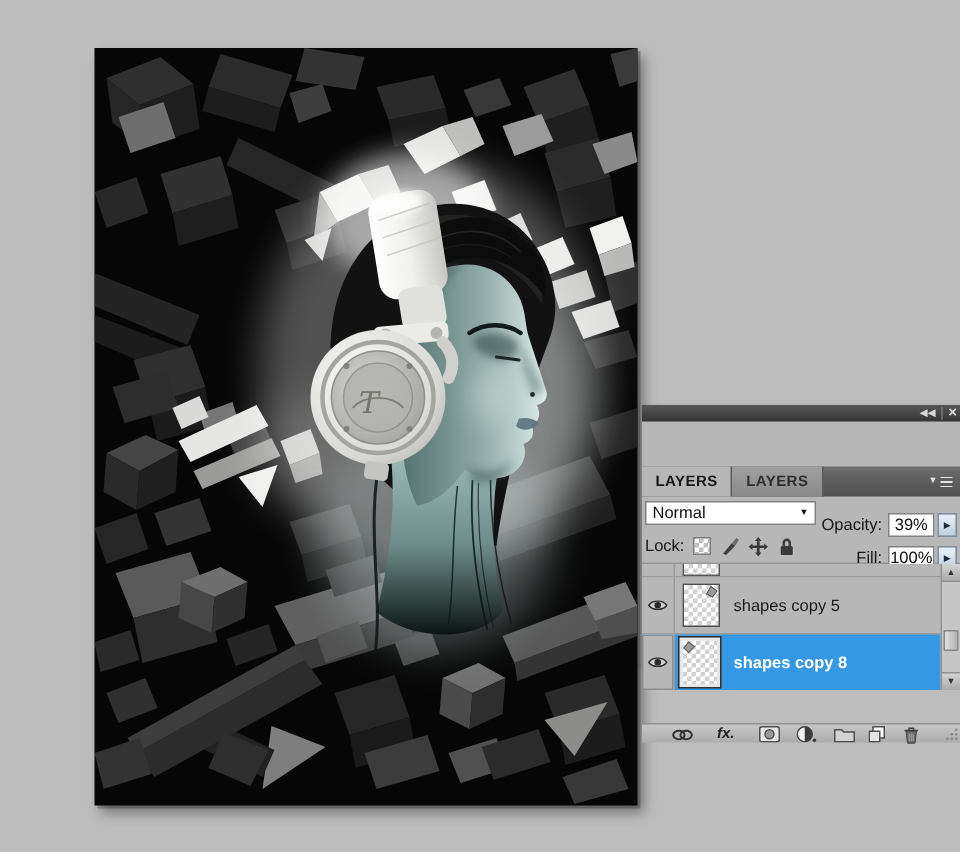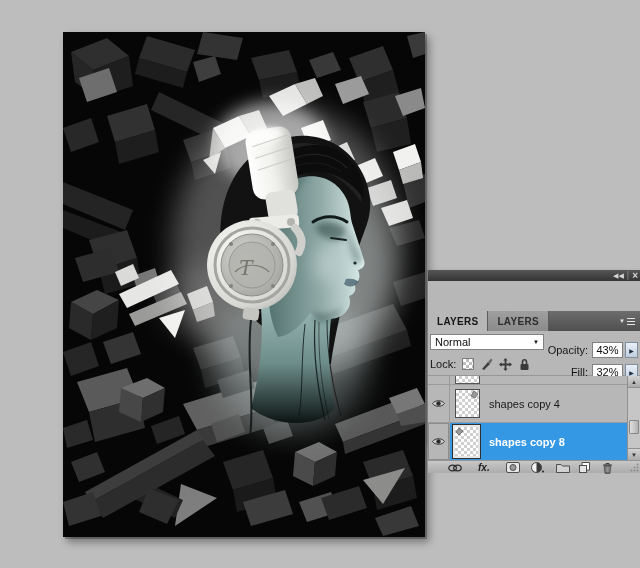--- a/index.html
+++ b/index.html
@@ -72,21 +72,21 @@
   .row.selected .name{color:#fff;font-weight:bold;}
 
   .scroll{position:absolute;right:0;top:0;width:13px;height:84px;background:#c6c6c6;border-left:1px solid #8f8f8f;}
   .sbtn{position:absolute;left:0;width:12px;height:12px;background:linear-gradient(#d2d2d2,#ababab);
         display:flex;align-items:center;justify-content:center;font-size:6px;color:#333;}
   .sbtn.up{top:0;border-bottom:1px solid #8f8f8f;}
   .sbtn.down{bottom:0;border-top:1px solid #8f8f8f;}
   .sthumb{position:absolute;left:1px;top:44px;width:10px;height:14px;border:1px solid #878787;border-radius:1px;
           background:linear-gradient(90deg,#e0e0e0,#b2b2b2);}
 
-  .toolbar{height:13px;background:linear-gradient(#c7c7c7,#acacac);border-top:1px solid #949494;position:relative;}
+  .toolbar{height:13px;background:linear-gradient(#c7c7c7,#acacac);border-top:1px solid #949494;position:relative;margin-top:22px;}
   .tbi{position:absolute;top:1px;height:11px;display:flex;align-items:center;justify-content:center;}
   .fx-label{font-size:10px;font-style:italic;font-weight:bold;color:#222;line-height:1;}
 </style>
 </head>
 <body>
 
 <div class="app">
 
   <div class="canvas">
     <svg id="art-svg" viewBox="0 0 362 505" preserveAspectRatio="none">
@@ -296,21 +296,21 @@
     </div>
 
     <div class="blend-row">
       <div class="dropdown">
         <span>Normal</span>
         <span class="dd-arrow">▼</span>
       </div>
       <div class="right-group">
         <span class="lbl">Opacity:</span>
         <div class="field">
-          <span>43%</span>
+          <span>39%</span>
         </div>
         <div class="spin">
           <span>▶</span>
         </div>
       </div>
     </div>
 
     <div class="lock-row">
       <span class="lbl">Lock:</span>
       <div class="lock-icons">
@@ -331,21 +331,21 @@
         <div class="lock-btn">
           <svg width="13" height="13" viewBox="0 0 13 13">
             <rect x="2.5" y="6" width="8" height="6" rx="1" fill="#3a3a3a"></rect>
             <path d="M4.5,6 V4 a2,2.2 0 0 1 4,0 V6" fill="none" stroke="#3a3a3a" stroke-width="1.6"></path>
           </svg>
         </div>
       </div>
       <div class="right-group">
         <span class="lbl">Fill:</span>
         <div class="field">
-          <span>32%</span>
+          <span>100%</span>
         </div>
         <div class="spin">
           <span>▶</span>
         </div>
       </div>
     </div>
 
     <div class="list">
       <div class="rows">
         <div class="row partial">
@@ -357,21 +357,21 @@
             <svg width="13" height="9" viewBox="0 0 13 9">
               <path d="M0.5,4.5 C3,0.8 10,0.8 12.5,4.5 C10,8.2 3,8.2 0.5,4.5 Z" fill="#cfcfcf" stroke="#2b2b2b" stroke-width="0.9"></path>
               <circle cx="6.5" cy="4.5" r="2.2" fill="#2b2b2b"></circle>
             </svg>
           </div>
           <div class="thumb">
             <svg class="mark tr" width="9" height="9" viewBox="0 0 9 9">
               <polygon points="1,6 4,1 8,4 5,8" fill="#9a9a9a" stroke="#555" stroke-width="0.7"></polygon>
             </svg>
           </div>
-          <span class="name">shapes copy 4</span>
+          <span class="name">shapes copy 5</span>
         </div>
         <div class="row selected">
           <div class="eye-cell">
             <svg width="13" height="9" viewBox="0 0 13 9">
               <path d="M0.5,4.5 C3,0.8 10,0.8 12.5,4.5 C10,8.2 3,8.2 0.5,4.5 Z" fill="#cfcfcf" stroke="#2b2b2b" stroke-width="0.9"></path>
               <circle cx="6.5" cy="4.5" r="2.2" fill="#2b2b2b"></circle>
             </svg>
           </div>
           <div class="thumb">
             <svg class="mark tl" width="9" height="9" viewBox="0 0 9 9">

